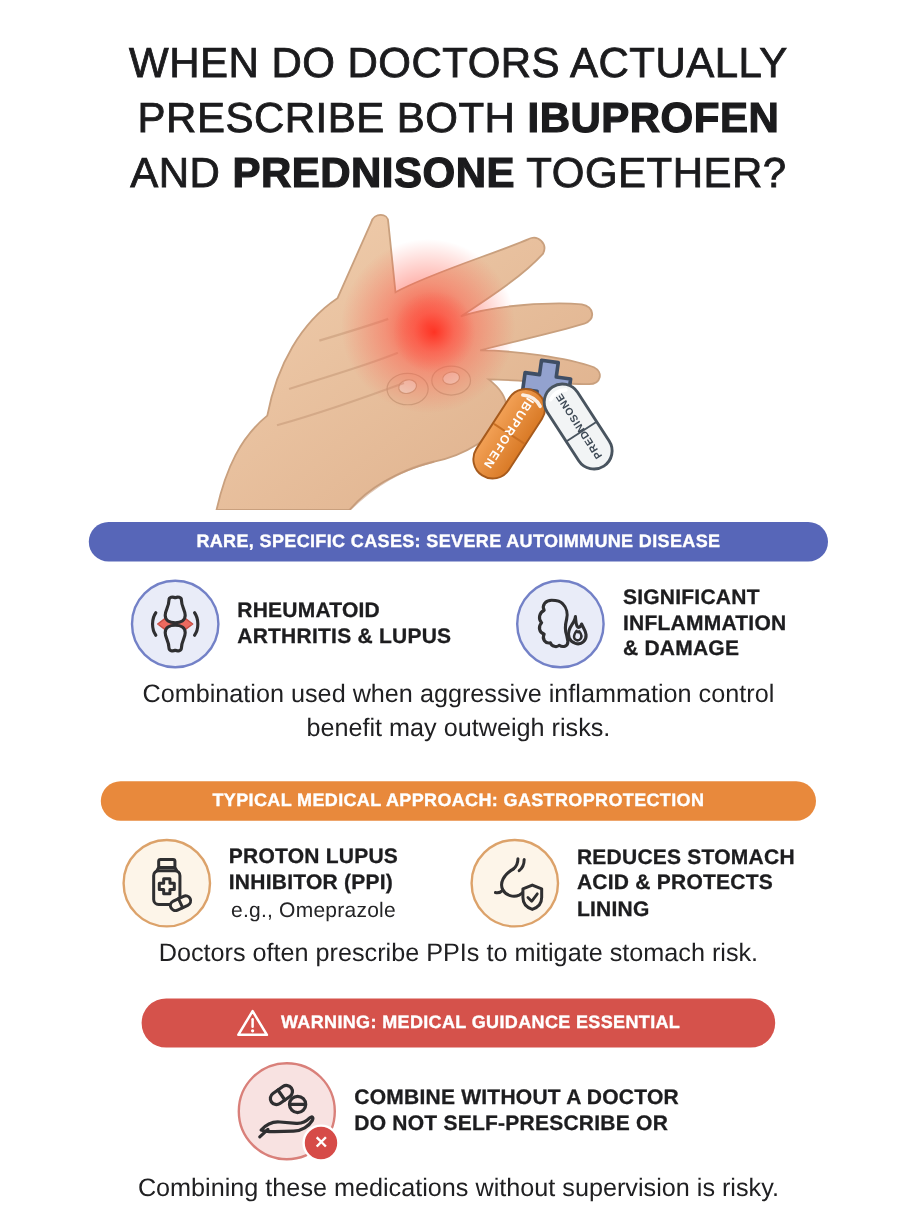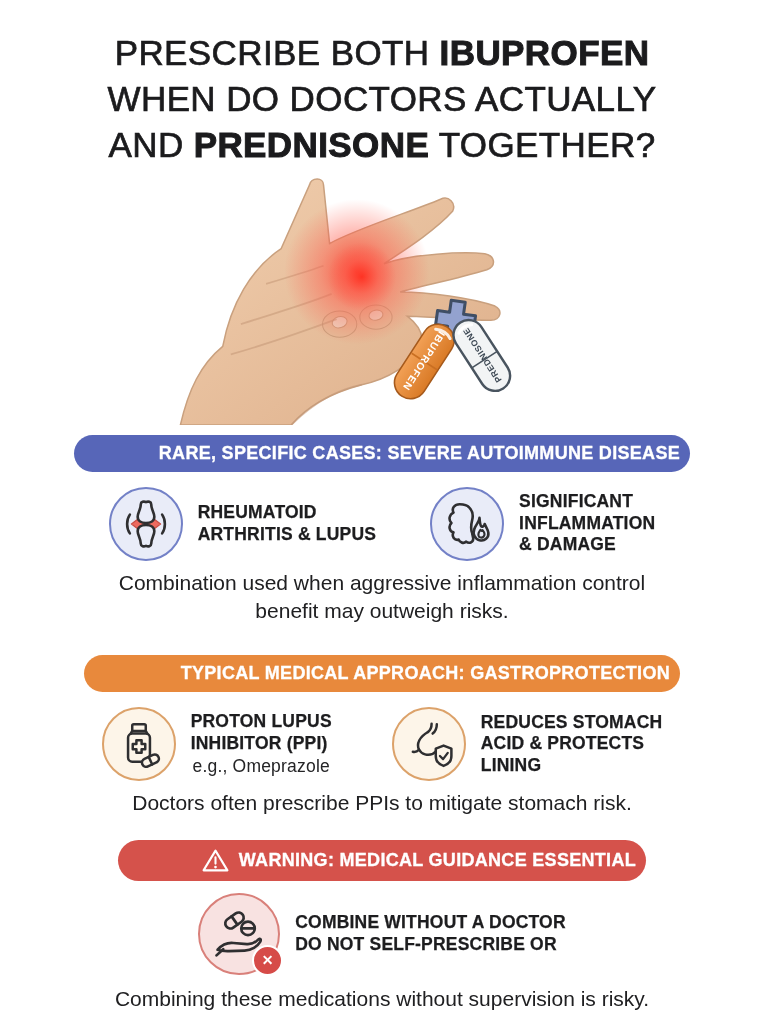--- a/index.html
+++ b/index.html
@@ -9,22 +9,22 @@
   
   .title{margin:30px auto 4px;text-align:center;font-size:35px;line-height:1.32;
          font-weight:400;color:#1b1b1d;-webkit-text-stroke:.7px #1b1b1d;letter-spacing:.4px;}
   .title b{font-weight:700;-webkit-text-stroke:1px #1b1b1d;}
   .tline{display:block;}
 
   
   .hero{width:432px;height:252px;margin:2px auto 10px;}
 
   
-  .banner{display:flex;align-items:center;justify-content:flex-end;gap:10px;margin:0 auto;
-          border-radius:999px;color:#fff;font-weight:700;font-size:18px;letter-spacing:.3px;
+  .banner{display:flex;align-items:center;justify-content:center;gap:10px;margin:0 auto;
+          border-radius:999px;color:#fff;font-weight:700;font-size:15px;letter-spacing:.3px;
           padding:8px 10px;-webkit-text-stroke:.3px #fff;box-sizing:border-box;}
   .banner-blue{background:#5766b8;width:616px;}
   .banner-orange{background:#e8893c;width:596px;margin-top:4px;}
   .banner-red{background:#d5524b;width:528px;margin-top:2px;}
 
   
   .items-row{display:flex;justify-content:center;align-items:center;margin:15px auto 8px;}
   .row-1{gap:54px;} .row-2{gap:60px;} .row-3{gap:16px;margin-top:12px;}
   .item{display:flex;align-items:center;gap:15px;}
   .icon-circle{width:74px;height:74px;border-radius:50%;display:flex;align-items:center;
@@ -47,22 +47,22 @@
   .cap-3{margin-top:10px;}
 
   svg{display:block;}
 </style>
 </head>
 <body>
 
 <div class="page">
 
   <h1 class="title">
+    <span class="tline"><span>WHEN DO DOCTORS ACTUALLY</span></span>
     <span class="tline"><span>PRESCRIBE BOTH </span><b>IBUPROFEN</b></span>
-    <span class="tline"><span>WHEN DO DOCTORS ACTUALLY</span></span>
     <span class="tline"><span>AND </span><b>PREDNISONE</b><span> TOGETHER?</span></span>
   </h1>
 
   <div class="hero">
     <svg width="432" height="252" viewBox="0 0 420 250">
       <defs>
         <linearGradient id="skinGrad" x1="0" y1="0" x2="1" y2="1">
           <stop offset="0" stop-color="#f1cfaf"></stop>
             <stop offset="1" stop-color="#ddae89"></stop>
         </linearGradient>

